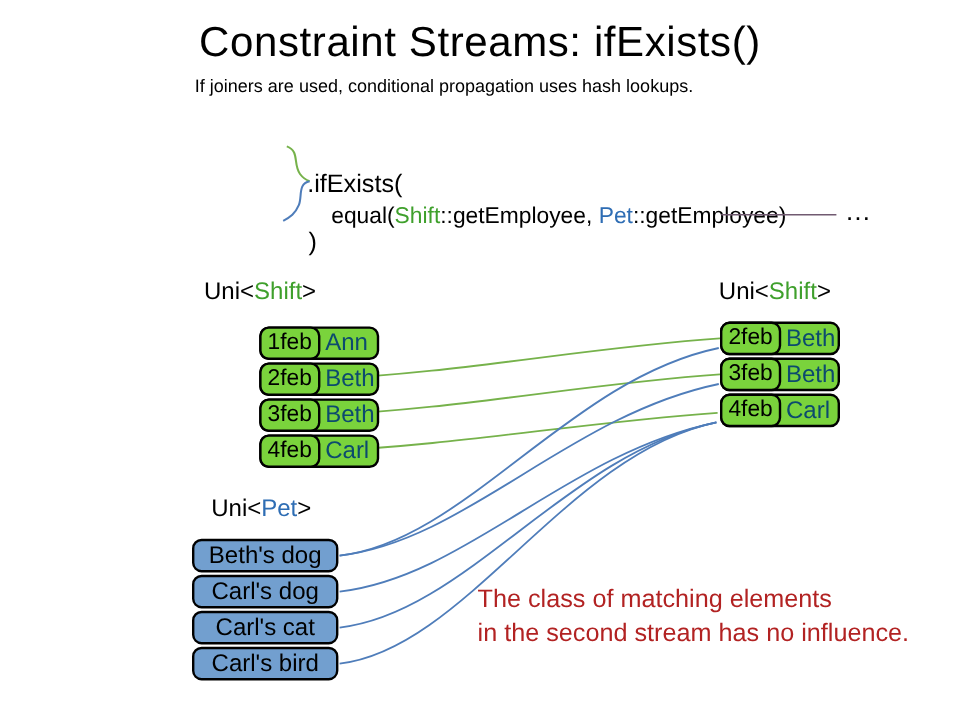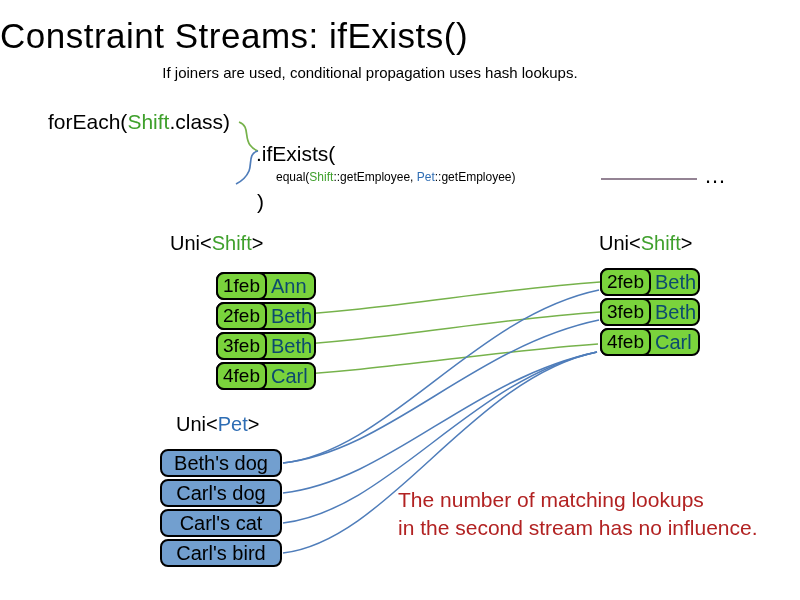--- a/index.html
+++ b/index.html
@@ -1,24 +1,24 @@
 <!DOCTYPE html>
 <html><head>
 <meta charset="utf-8">
 <style>
   html,body { margin:0; padding:0; background:#fff; }
   .slide {
     position:relative; width:800px; height:600px; background:#ffffff;
     font-family:"Liberation Sans", sans-serif; color:#000; overflow:hidden;
   }
   .abs { position:absolute; }
-  .title { top:16px; left:0; width:800px; font-size:35px; letter-spacing:0.5px; }
+  .title { top:16px; left:0; width:800px; text-align:center; font-size:35px; letter-spacing:0.5px; }
   .subtitle { top:64px; left:0; width:740px; text-align:center; font-size:15px; }
   .code { font-size:21px; white-space:nowrap; }
-  .code-small { font-size:12px; white-space:nowrap; }
+  .code-small { font-size:19px; white-space:nowrap; }
   .green-t { color:#3fa02c; }
   .blue-t { color:#2e6db4; }
   .uni-label { font-size:20px; white-space:nowrap; }
   .shift-row {
     position:relative; width:100px; height:28px; box-sizing:border-box;
     background:#7ad33c; border:2px solid #000; border-radius:8px; margin-bottom:2px;
   }
   .date-box {
     position:absolute; left:-2px; top:-2px; width:51px; height:28px; box-sizing:border-box;
     background:#7ad33c; border:2px solid #000; border-radius:8px;
@@ -38,21 +38,20 @@
   .ellipsis { font-size:22px; }
 </style>
 </head>
 <body>
 
 <div class="slide">
 
   <div class="abs title">Constraint Streams: ifExists()</div>
   <div class="abs subtitle">If joiners are used, conditional propagation uses hash lookups.</div>
 
-  <div class="abs code" style="left:48px; top:110px;"><span>forEach(</span><span class="green-t">Shift</span><span>.class)</span></div>
 
 
   <div class="abs code" style="left:256px; top:142px;">.ifExists(</div>
 
   <div class="abs code-small" style="left:276px; top:170px;"><span>equal(</span><span class="green-t">Shift</span><span>::getEmployee, </span><span class="blue-t">Pet</span><span>::getEmployee)</span></div>
 
   <div class="abs code" style="left:257px; top:190px;">)</div>
 
   <div class="abs ellipsis" style="left:704px; top:163px;">…</div>
 
@@ -113,17 +112,17 @@
   <div class="abs uni-label" style="left:176px; top:413px;"><span>Uni&lt;</span><span class="blue-t">Pet</span><span>&gt;</span></div>
 
   <div class="abs" style="left:160px; top:449px;">
     <div class="pet-row">Beth's dog</div>
     <div class="pet-row">Carl's dog</div>
     <div class="pet-row">Carl's cat</div>
     <div class="pet-row">Carl's bird</div>
   </div>
 
   <div class="abs note" style="left:398px; top:486px;">
-    <div>The number of matching lookups</div>
+    <div>The class of matching elements</div>
     <div>in the second stream has no influence.</div>
   </div>
 
 </div>
 
 </body></html>

